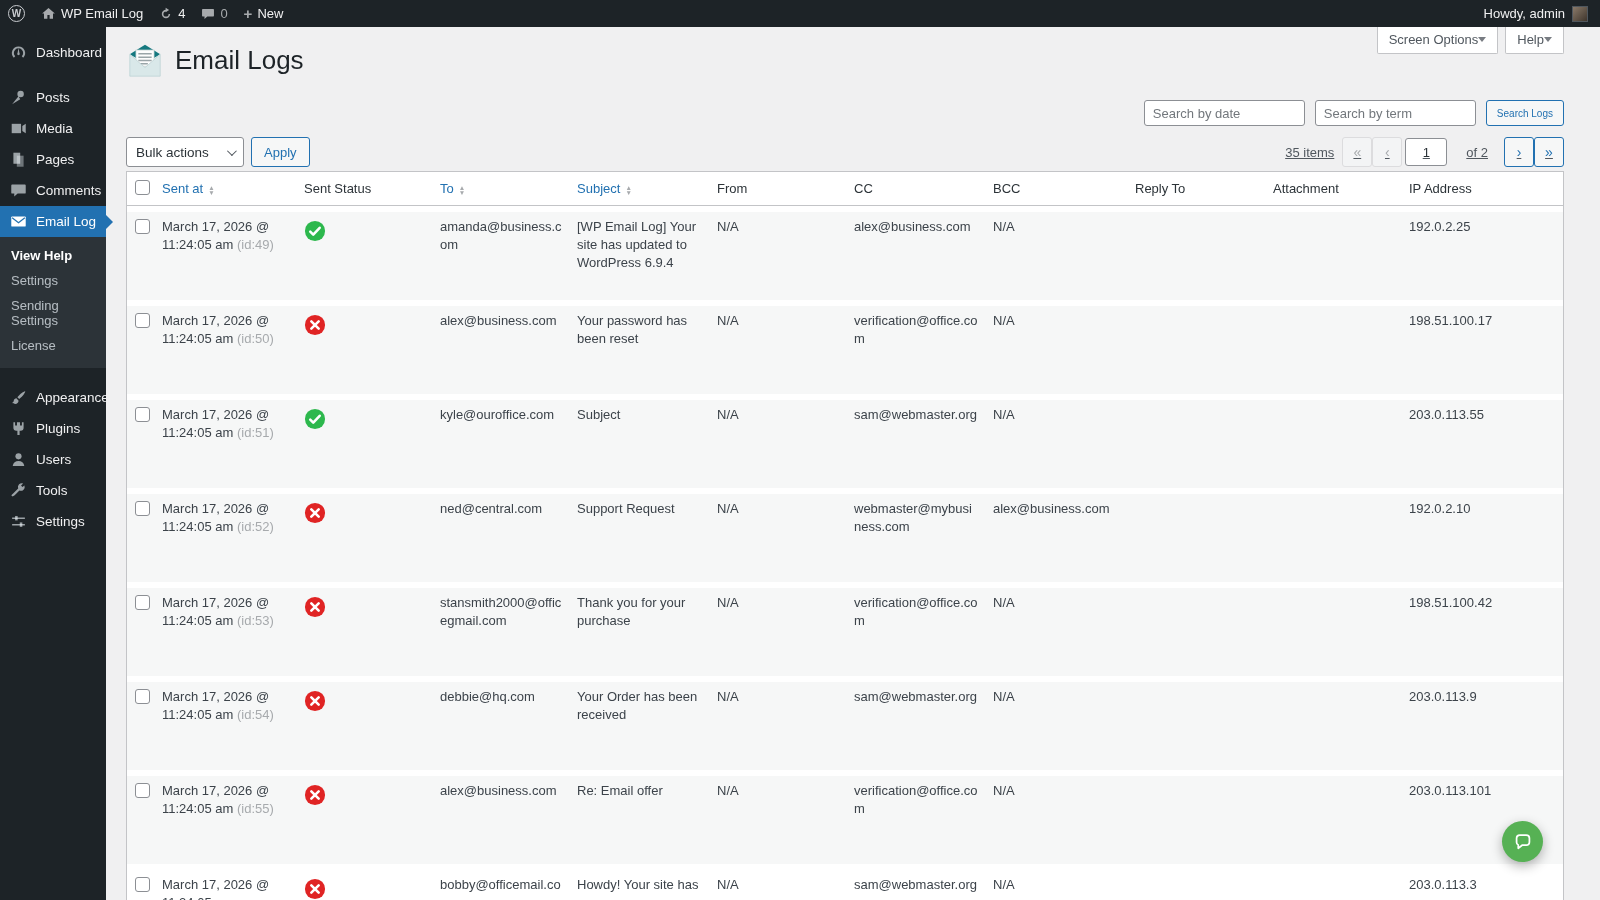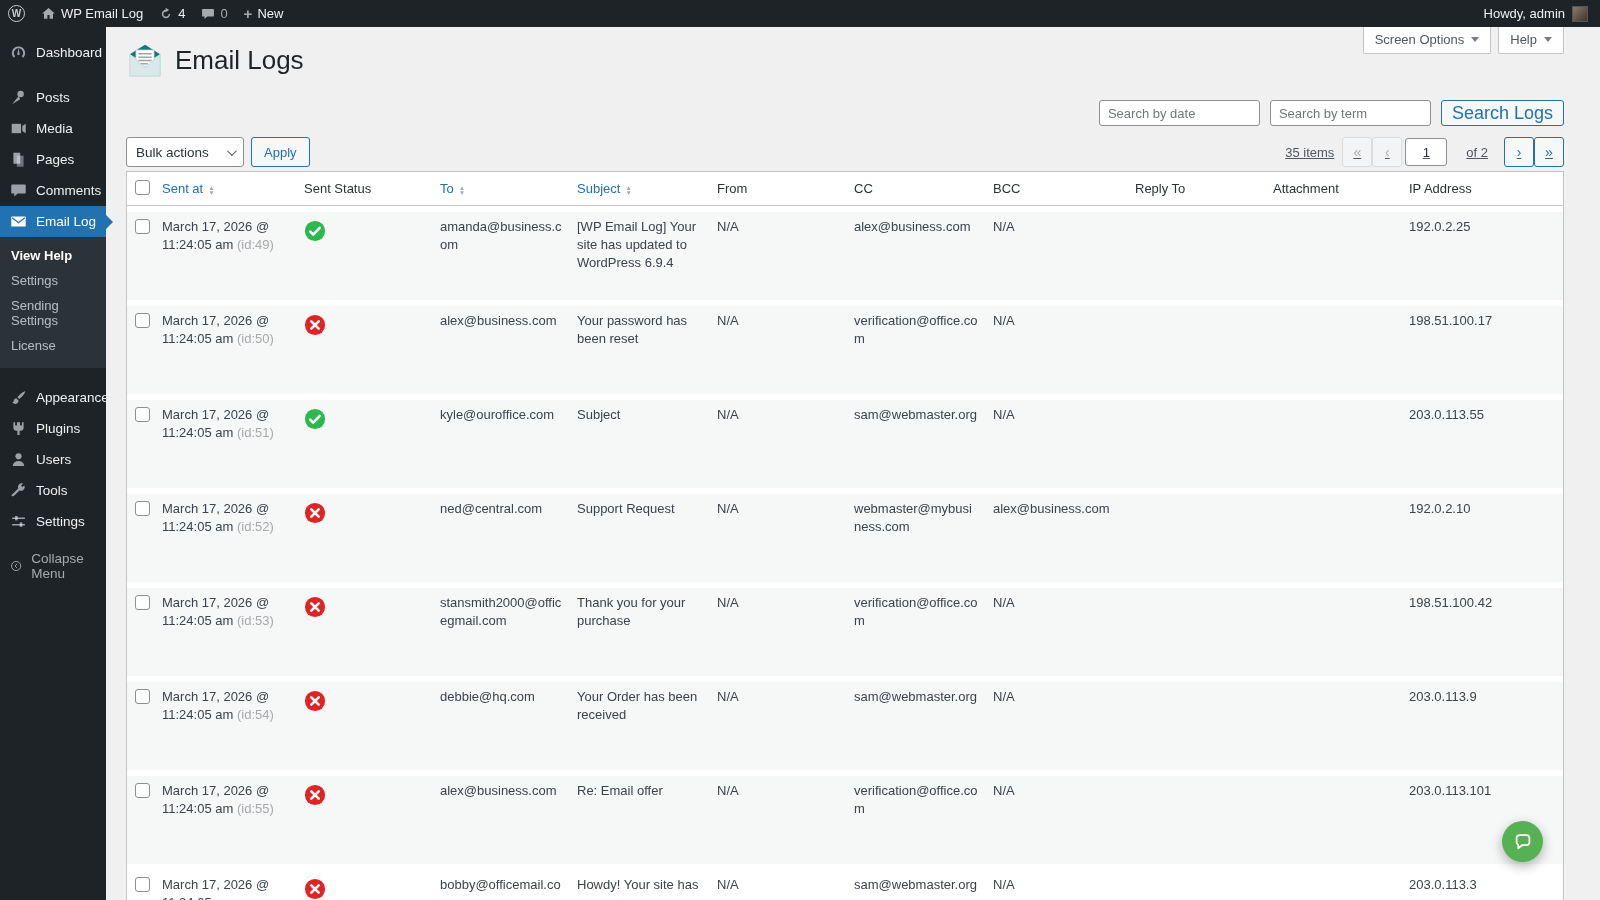--- a/index.html
+++ b/index.html
@@ -26,30 +26,30 @@
   .menu-sep { height:4px; margin:5px 0; }
   .submenu { background:#2c3338; padding:6px 0 10px; }
   .submenu-item { padding:5px 6px 5px 11px; font-size:13px; color:rgba(240,246,252,.7); cursor:pointer; }
   .submenu-item.active { color:#fff; font-weight:bold; }
   .collapse-item { display:flex; align-items:center; gap:9px; padding:8px 6px 8px 10px; color:#a7aaad; cursor:pointer; margin-top:6px; }
   .collapse-item svg { stroke:#a7aaad; fill:none; }
 
   
   .content { flex:1; position:relative; padding:0 36px 0 20px; overflow:hidden; background:#f0f0f1; }
   .screen-tabs { position:absolute; top:0; right:36px; display:flex; gap:7px; }
-  .screen-tab { background:#fff; border:1px solid #c3c4c7; border-top:none; border-radius:0 0 2px 2px; padding:5px 11px 6px; font-size:13px; color:#50575e; display:flex; align-items:center; gap:7px; cursor:pointer; }
+  .screen-tab { background:#fff; border:1px solid #c3c4c7; border-top:none; border-radius:0 0 2px 2px; padding:5px 11px 6px; font-size:13px; color:#50575e; display:flex; align-items:center; cursor:pointer; }
   .caret-down { width:0; height:0; border-left:4px solid transparent; border-right:4px solid transparent; border-top:5px solid #787c82; }
 
   .title-row { display:flex; align-items:center; gap:11px; padding-top:13px; height:53px; }
   .page-title { font-size:26px; font-weight:400; color:#1d2327; }
 
   .search-row { display:flex; justify-content:flex-end; align-items:center; gap:10px; margin-top:20px; height:26px; }
   .search-input { width:161px; height:26px; border:1px solid #8c8f94; border-radius:3px; padding:0 8px; font-size:13px; color:#2c3338; background:#fff; font-family:"Liberation Sans",sans-serif; }
   .search-input::placeholder { color:#72777c; opacity:1; }
-  .btn-blue { background:#f6f7f7; border:1px solid #2271b1; color:#2271b1; border-radius:3px; font-size:18px; cursor:pointer; font-family:"Liberation Sans",sans-serif; }
+  .btn-blue { background:#f6f7f7; border:1px solid #2271b1; color:#2271b1; border-radius:3px; font-size:10px; cursor:pointer; font-family:"Liberation Sans",sans-serif; }
   .search-btn { height:26px; padding:0 10px; }
 
   .toolbar { display:flex; justify-content:space-between; align-items:center; margin-top:11px; height:30px; }
   .bulk { display:flex; gap:7px; }
   .fake-select { height:30px; min-width:118px; background:#fff; border:1px solid #8c8f94; border-radius:3px; padding:0 9px; display:flex; align-items:center; justify-content:space-between; gap:18px; font-size:13.5px; color:#2c3338; cursor:pointer; }
   .chev { width:7px; height:7px; border-right:1.6px solid #50575e; border-bottom:1.6px solid #50575e; transform:rotate(45deg) translateY(-2px); }
   .apply-btn { height:30px; padding:0 12px; font-size:13px; }
 
   .pagination { display:flex; align-items:center; font-size:13px; color:#50575e;text-decoration:underline; }
   .items-count { margin-right:8px; }
@@ -194,27 +194,20 @@
         </svg>
       <span>Tools</span>
     </div>
     <div class="menu-item">
       <svg width="17" height="17" viewBox="0 0 20 20">
           <path d="M2.5 5.2h15v1.8h-15zM2.5 12.8h15v1.8h-15z"></path>
           <rect x="6" y="3.5" width="3" height="5.2"></rect>
           <rect x="11.5" y="11.1" width="3" height="5.2"></rect>
         </svg>
       <span>Settings</span>
-    </div>
-    <div class="collapse-item">
-      <svg width="16" height="16" viewBox="0 0 20 20">
-          <circle cx="10" cy="10" r="7.5" stroke-width="1.5"></circle>
-          <path d="M11.6 6.6L8.2 10l3.4 3.4" stroke-width="1.5"></path>
-        </svg>
-      <span>Collapse Menu</span>
     </div>
   </aside>
 
   <main class="content">
     <div class="screen-tabs">
       <div class="screen-tab">
         <span>Screen Options</span>
         <span class="caret-down"></span>
       </div>
       <div class="screen-tab">

